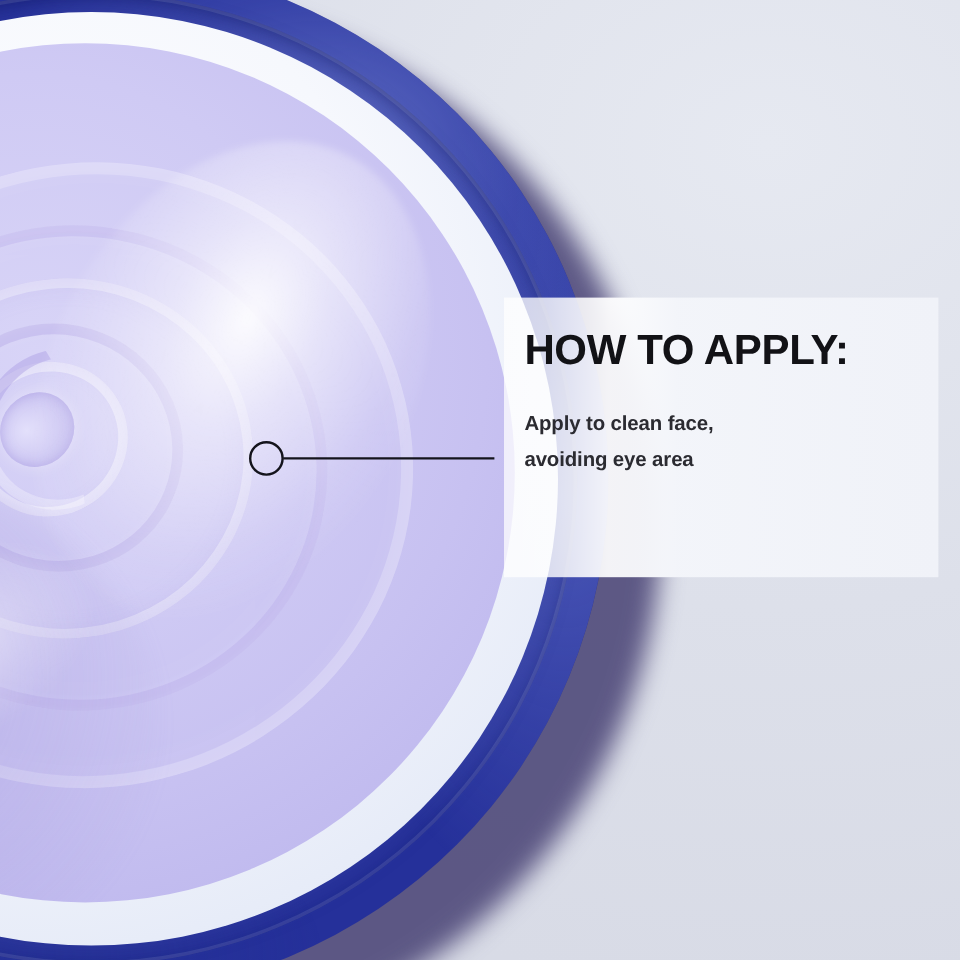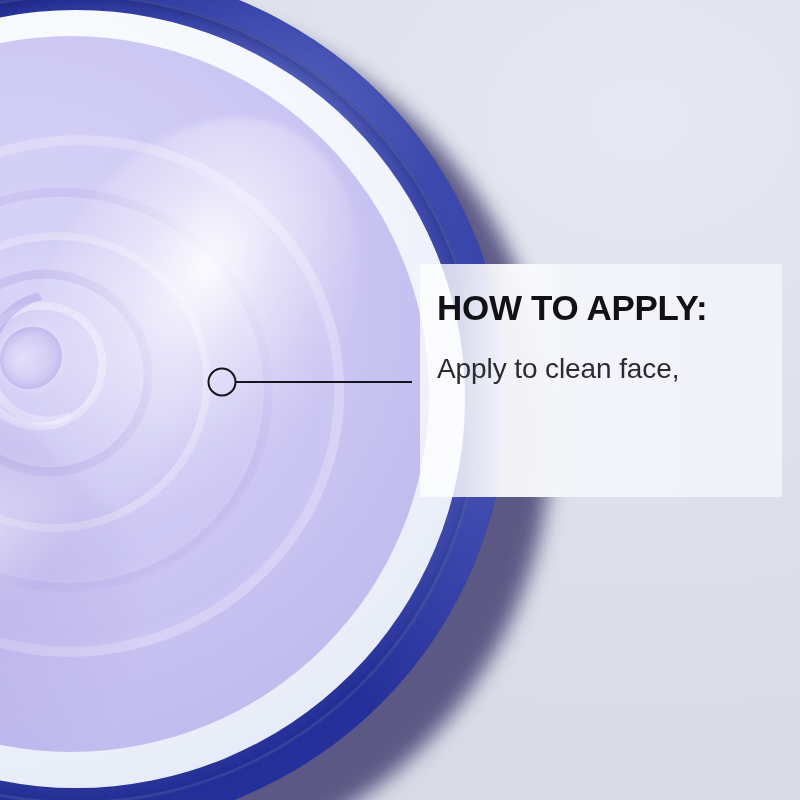--- a/index.html
+++ b/index.html
@@ -206,21 +206,21 @@
     position: absolute;
     left: 0; top: 0;
     width: 800px; height: 800px;
     pointer-events: none;
   }
 
   
   .text-panel {
     position: absolute;
     left: 420px;
-    top: 264px;
+    top: 248px;
     width: 362px;
     height: 233px;
     background: linear-gradient(to right,
         rgba(255,255,255,0.74) 0%,
         rgba(255,255,255,0.80) 10%,
         rgba(255,255,255,0.93) 24%,
         rgba(243,245,250,0.985) 40%,
         rgba(240,242,248,1) 100%);
     box-sizing: border-box;
     padding: 26px 18px 0 17px;
@@ -232,22 +232,22 @@
     font-weight: bold;
     letter-spacing: -0.3px;
     color: #121216;
     line-height: 1.02;
     white-space: nowrap;
   }
 
   .panel-body {
     margin: 0;
     padding-top: 28px;
-    font-size: 28px;
-    font-weight: normal;
+    font-size: 17px;
+    font-weight: bold;
     color: #2b2b31;
     line-height: 30px;
     letter-spacing: -0.1px;
     white-space: nowrap;
   }
   .panel-body .body-line { display: block; }
 </style>
 </head>
 <body>
 
@@ -273,16 +273,17 @@
 
   <svg class="callout" viewBox="0 0 800 800">
     <line x1="236" y1="382" x2="412" y2="382" stroke="#14141c" stroke-width="2"></line>
     <circle cx="222" cy="382" r="13.5" fill="none" stroke="#14141c" stroke-width="2"></circle>
   </svg>
 
   <div class="text-panel">
     <h1 class="panel-heading">HOW TO APPLY:</h1>
     <p class="panel-body">
       <span class="body-line">Apply to clean face,</span>
+      <span class="body-line">avoiding eye area</span>
     </p>
   </div>
 
 </div>
 
 </body></html>

